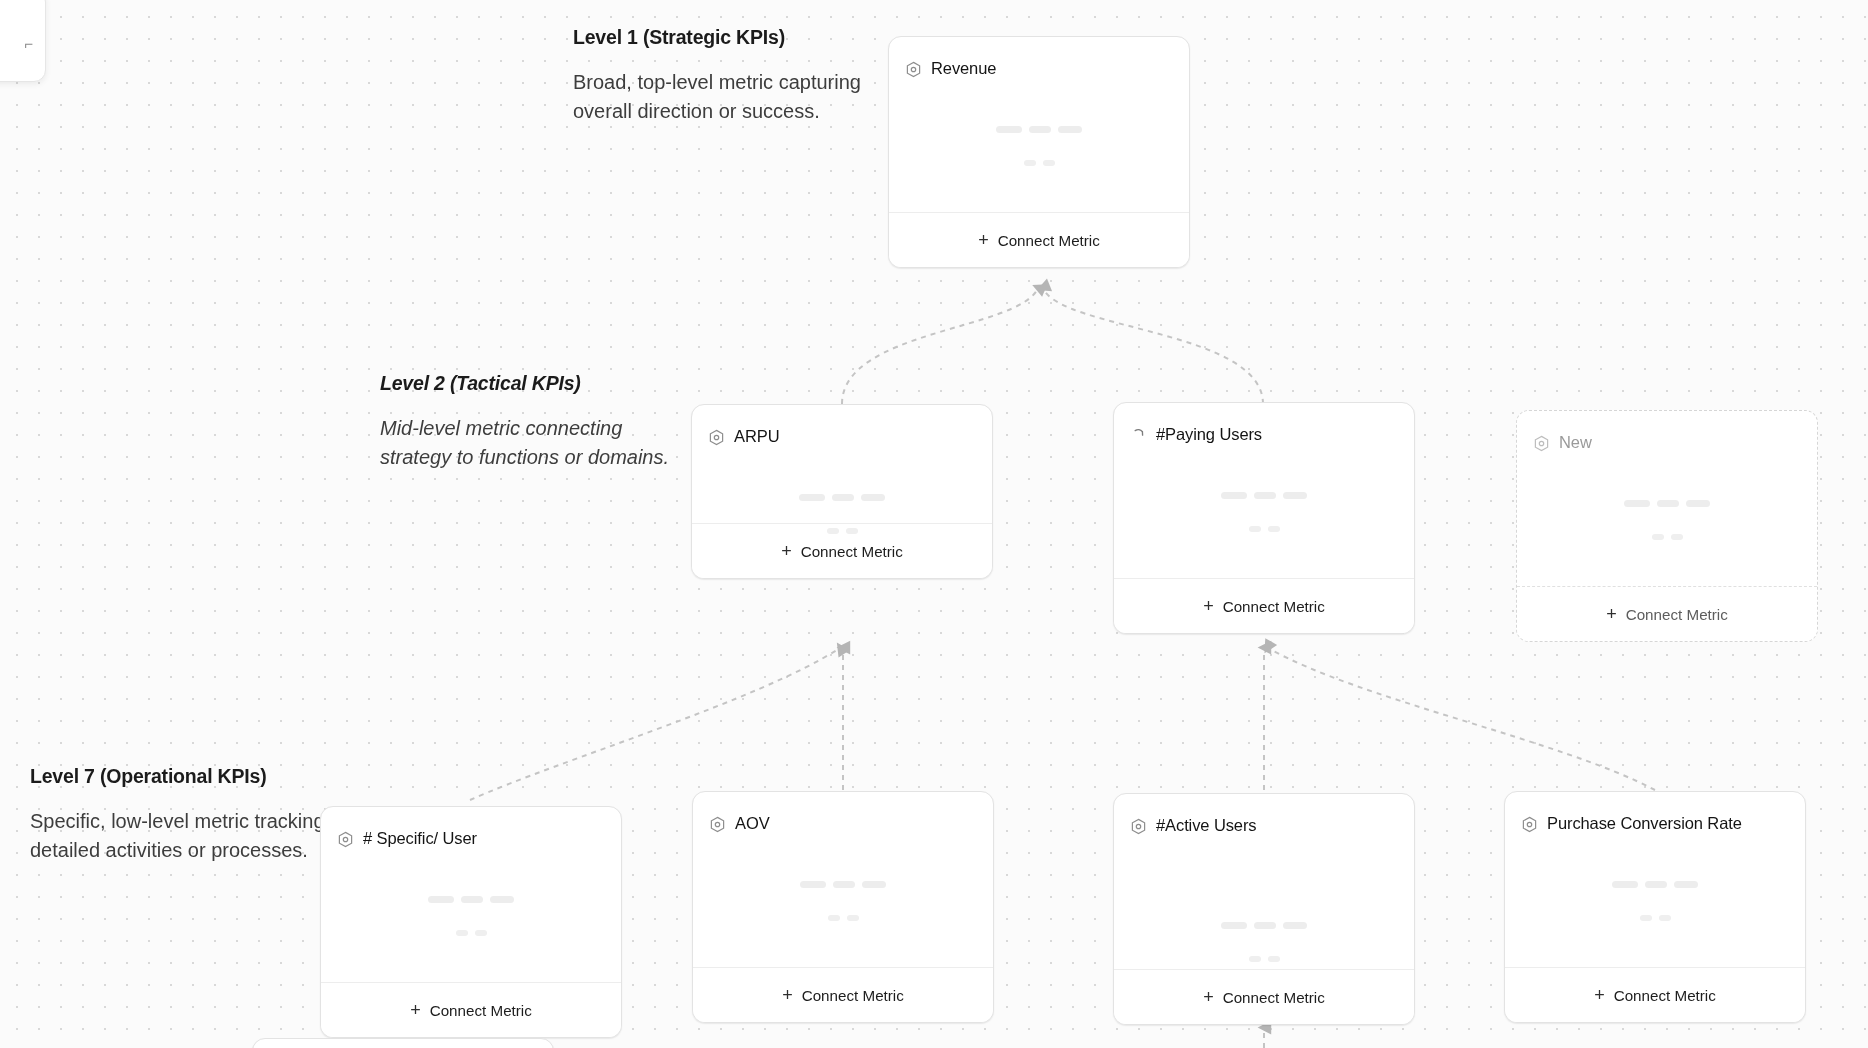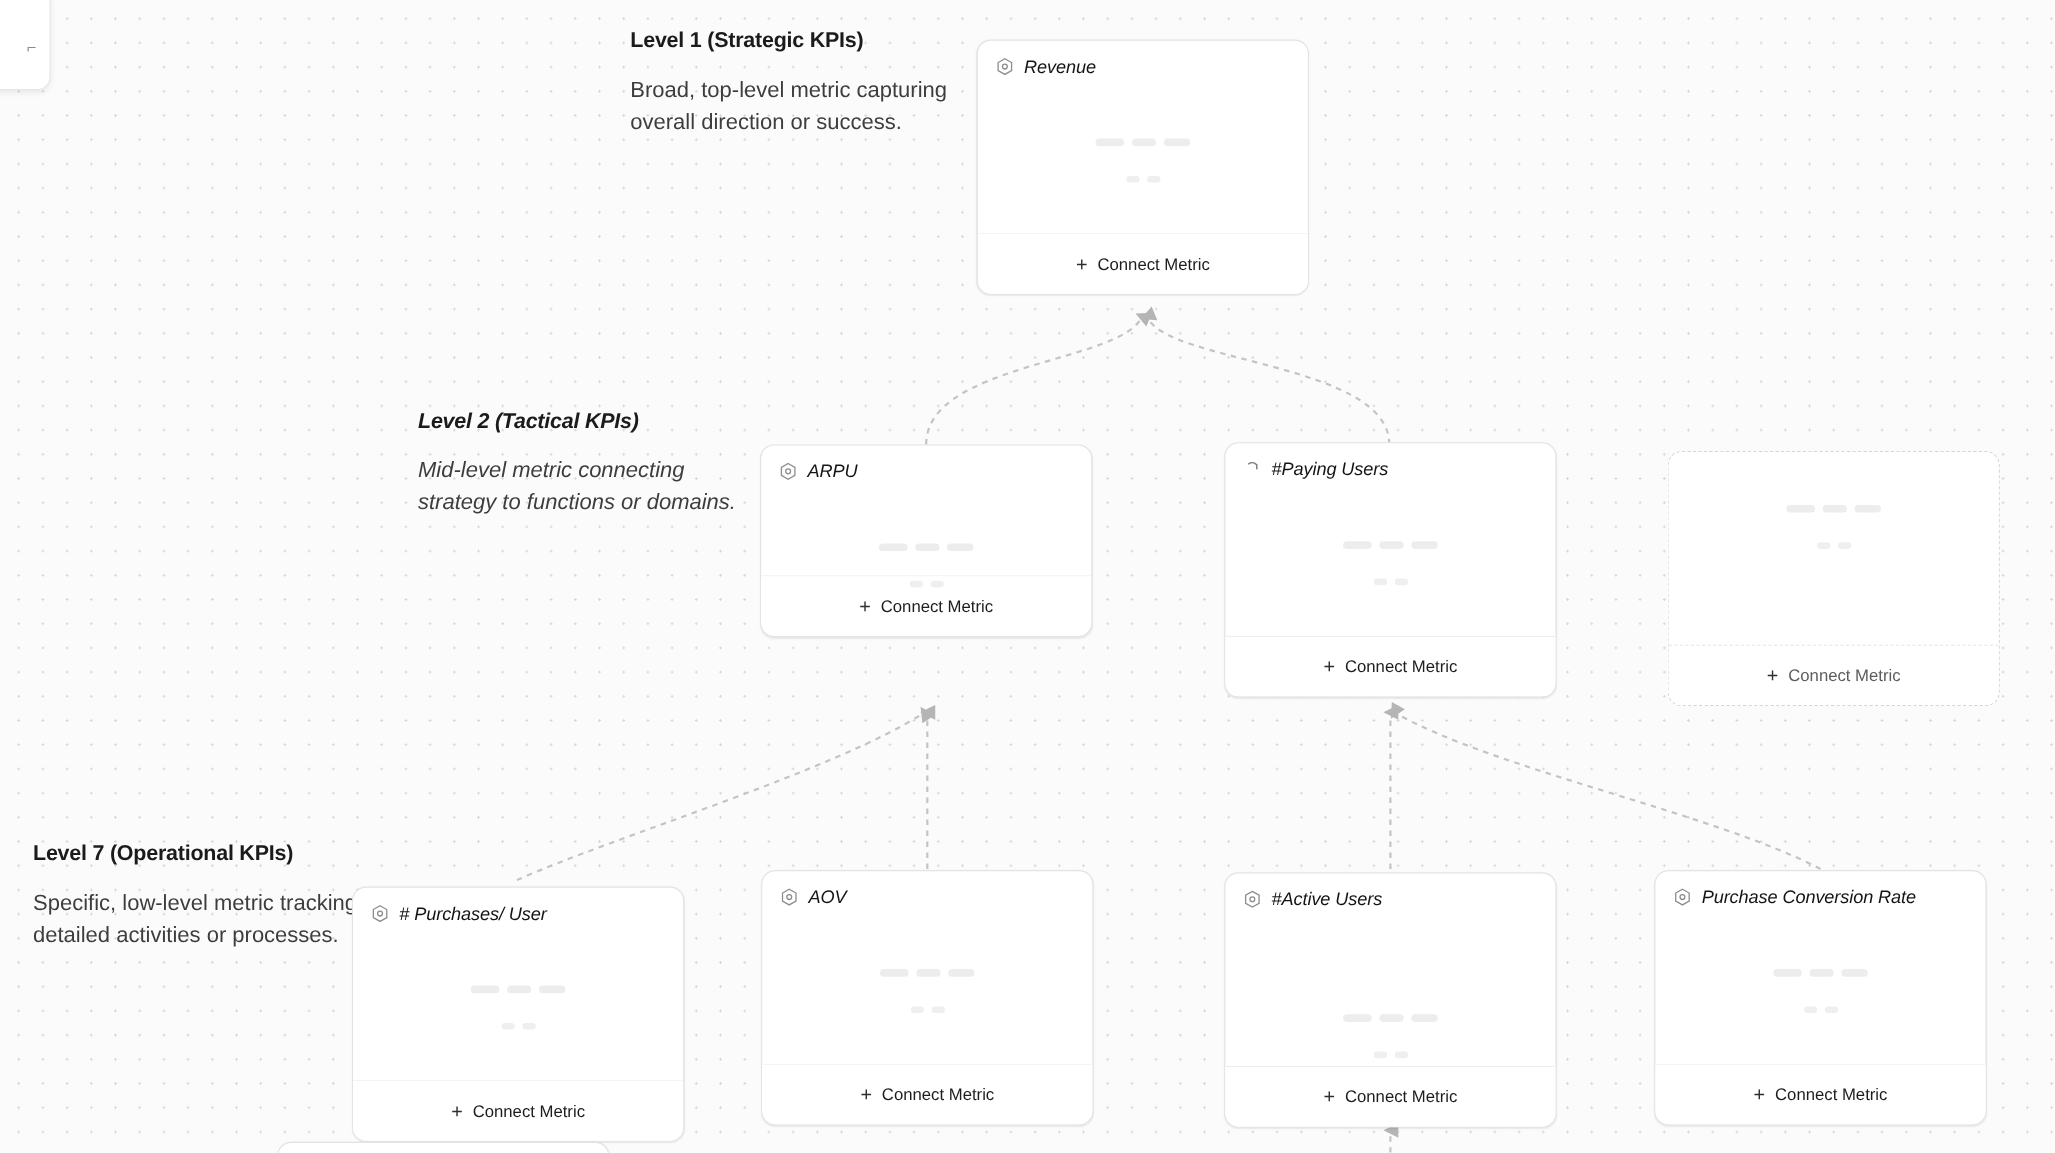--- a/index.html
+++ b/index.html
@@ -72,25 +72,24 @@
     box-sizing: border-box;
   }
   .card.ghost {
     border: 1px dashed #d6d6d6;
     box-shadow: none;
     background: #ffffff;
   }
 
   .card-head {
     display: flex;
-    align-items: flex-start;
+    align-items: flex-end;
     gap: 9px;
     padding: 15px 16px 0 16px;
     height: 26px;
-    font-style: italic;
   }
   .card-title {
     font-size: 16.5px;
     color: #141414;
     letter-spacing: -0.1px;
     white-space: nowrap;
   }
   .card.ghost .card-title { color: #9a9a9a; }
 
   .hex-icon { width: 17px; height: 17px; display: block; }
@@ -291,20 +290,29 @@
         <span class="sk sm"></span>
       </div>
     </div>
     <div class="connect-bar">
       <span class="plus">+</span>
       <span class="connect-label">Connect Metric</span>
     </div>
   </div>
 
   <div class="card ghost" style="left:1516px; top:410px; width:302px; height:232px;">
+    <div class="card-head">
+      <span>
+        <svg class="hex-icon" viewBox="0 0 20 20">
+          <path d="M10 1.6 L17.2 5.7 L17.2 14.3 L10 18.4 L2.8 14.3 L2.8 5.7 Z" fill="none" stroke="#bdbdbd" stroke-width="1.4"></path>
+          <circle cx="10" cy="10" r="2.6" fill="none" stroke="#bdbdbd" stroke-width="1.4"></circle>
+        </svg>
+      </span>
+      <span class="card-title">New</span>
+    </div>
     <div class="card-body">
       <div class="skeleton-row r1">
         <span class="sk w1"></span>
         <span class="sk w2"></span>
         <span class="sk w3"></span>
       </div>
       <div class="skeleton-row r2">
         <span class="sk sm"></span>
         <span class="sk sm"></span>
       </div>
@@ -316,21 +324,21 @@
   </div>
 
   <div class="card" style="left:320px; top:806px; width:302px; height:232px;">
     <div class="card-head">
       <span>
         <svg class="hex-icon" viewBox="0 0 20 20">
           <path d="M10 1.6 L17.2 5.7 L17.2 14.3 L10 18.4 L2.8 14.3 L2.8 5.7 Z" fill="none" stroke="#8d8d8d" stroke-width="1.4"></path>
           <circle cx="10" cy="10" r="2.6" fill="none" stroke="#8d8d8d" stroke-width="1.4"></circle>
         </svg>
       </span>
-      <span class="card-title"># Purchases/ User</span>
+      <span class="card-title"># Specific/ User</span>
     </div>
     <div class="card-body">
       <div class="skeleton-row r1">
         <span class="sk w1"></span>
         <span class="sk w2"></span>
         <span class="sk w3"></span>
       </div>
       <div class="skeleton-row r2">
         <span class="sk sm"></span>
         <span class="sk sm"></span>

